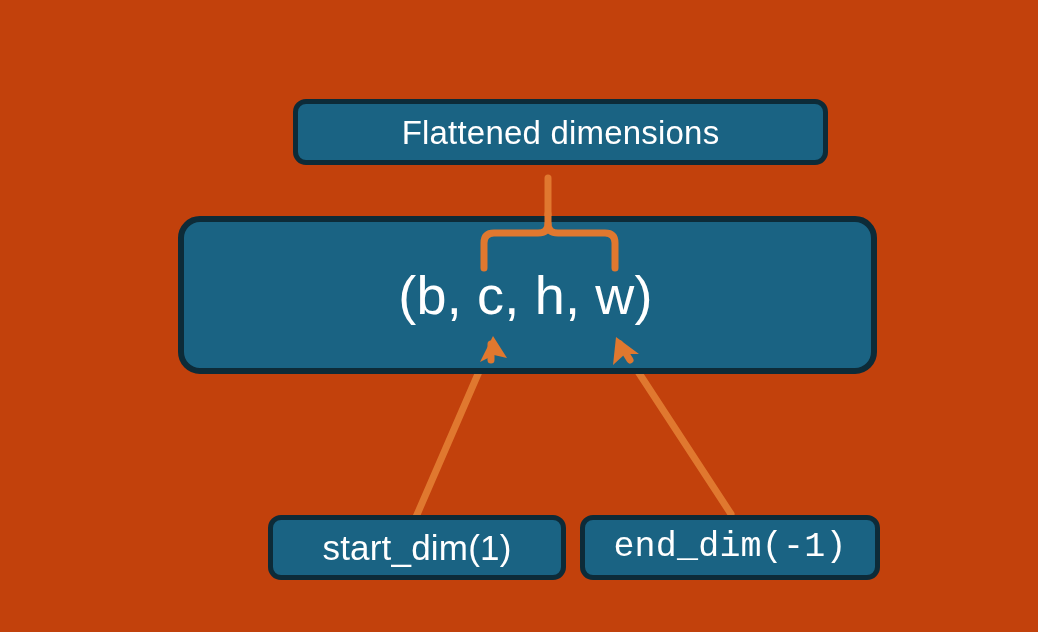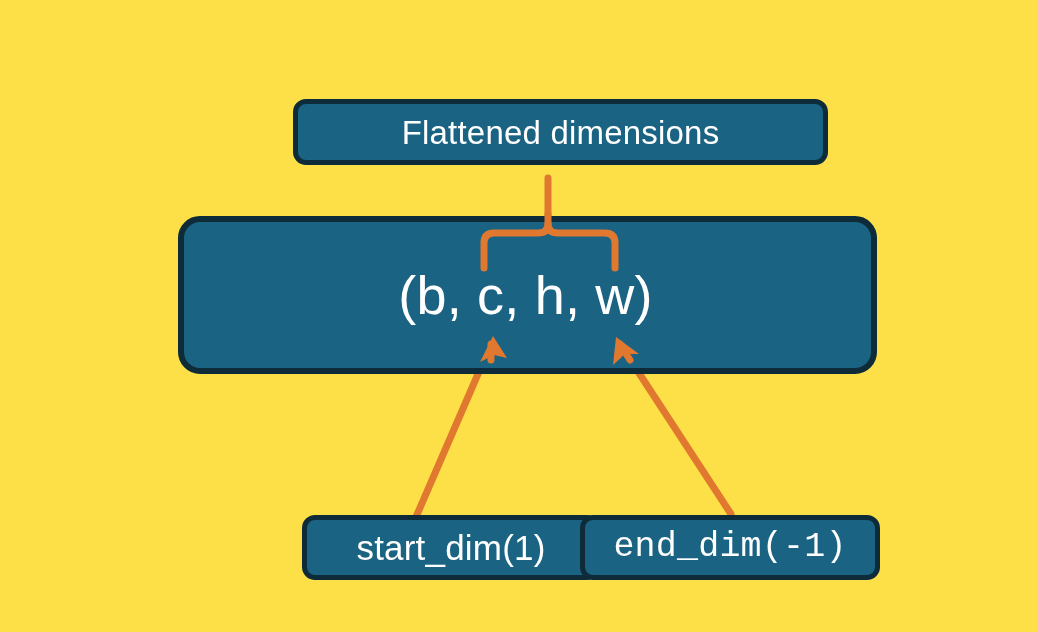--- a/index.html
+++ b/index.html
@@ -7,21 +7,21 @@
     padding: 0;
     background: #ffffff;
   }
   body {
     font-family: "Liberation Sans", sans-serif;
   }
   #canvas {
     position: relative;
     width: 1038px;
     height: 632px;
-    background: #fde047;
+    background: #c2410c;
     overflow: hidden;
   }
   .node {
     position: absolute;
     box-sizing: border-box;
     background: #1a6383;
     border: 5px solid #0d2b38;
     border-radius: 14px;
     display: flex;
     align-items: center;
@@ -62,21 +62,20 @@
     transform: translateX(-2px);
   }
 
   
   #node-startdim {
     left: 268px;
     top: 515px;
     width: 298px;
     height: 65px;
     border-radius: 13px;
-    margin-left: 34px;
   }
   #node-startdim .node-label { font-size: 35px; }
 
   
   #node-enddim {
     left: 580px;
     top: 515px;
     width: 300px;
     height: 65px;
     border-radius: 13px;

